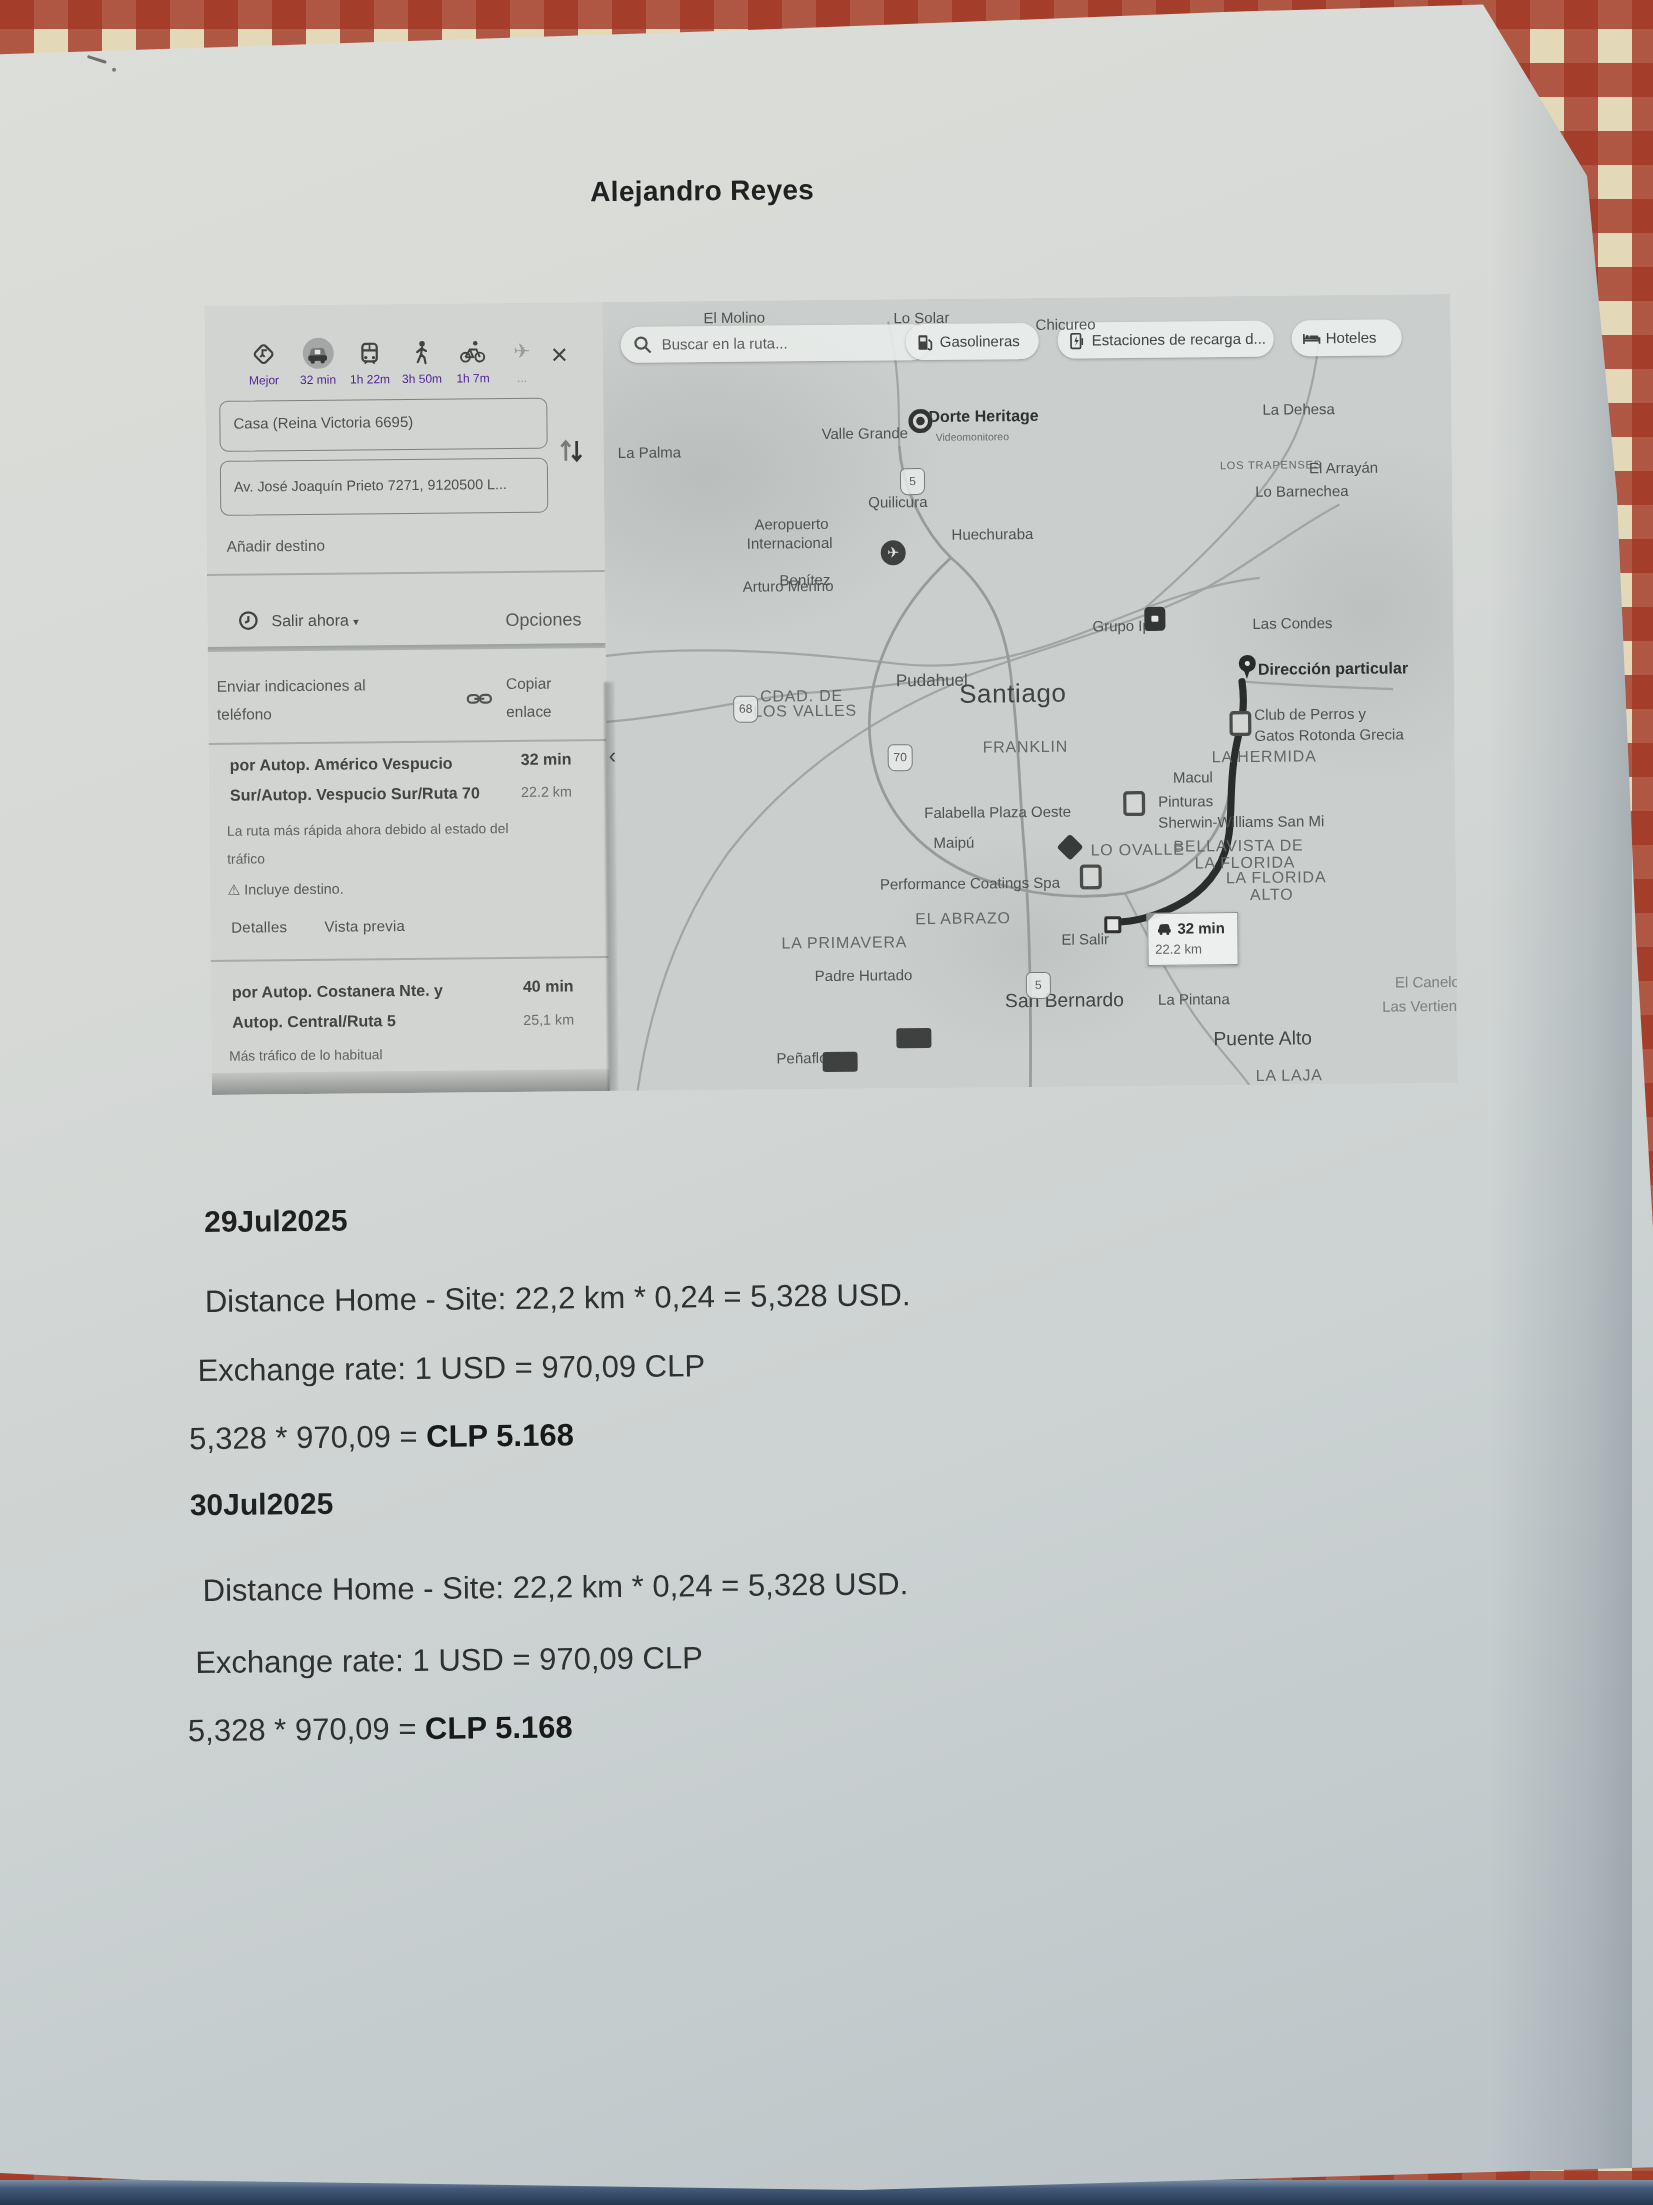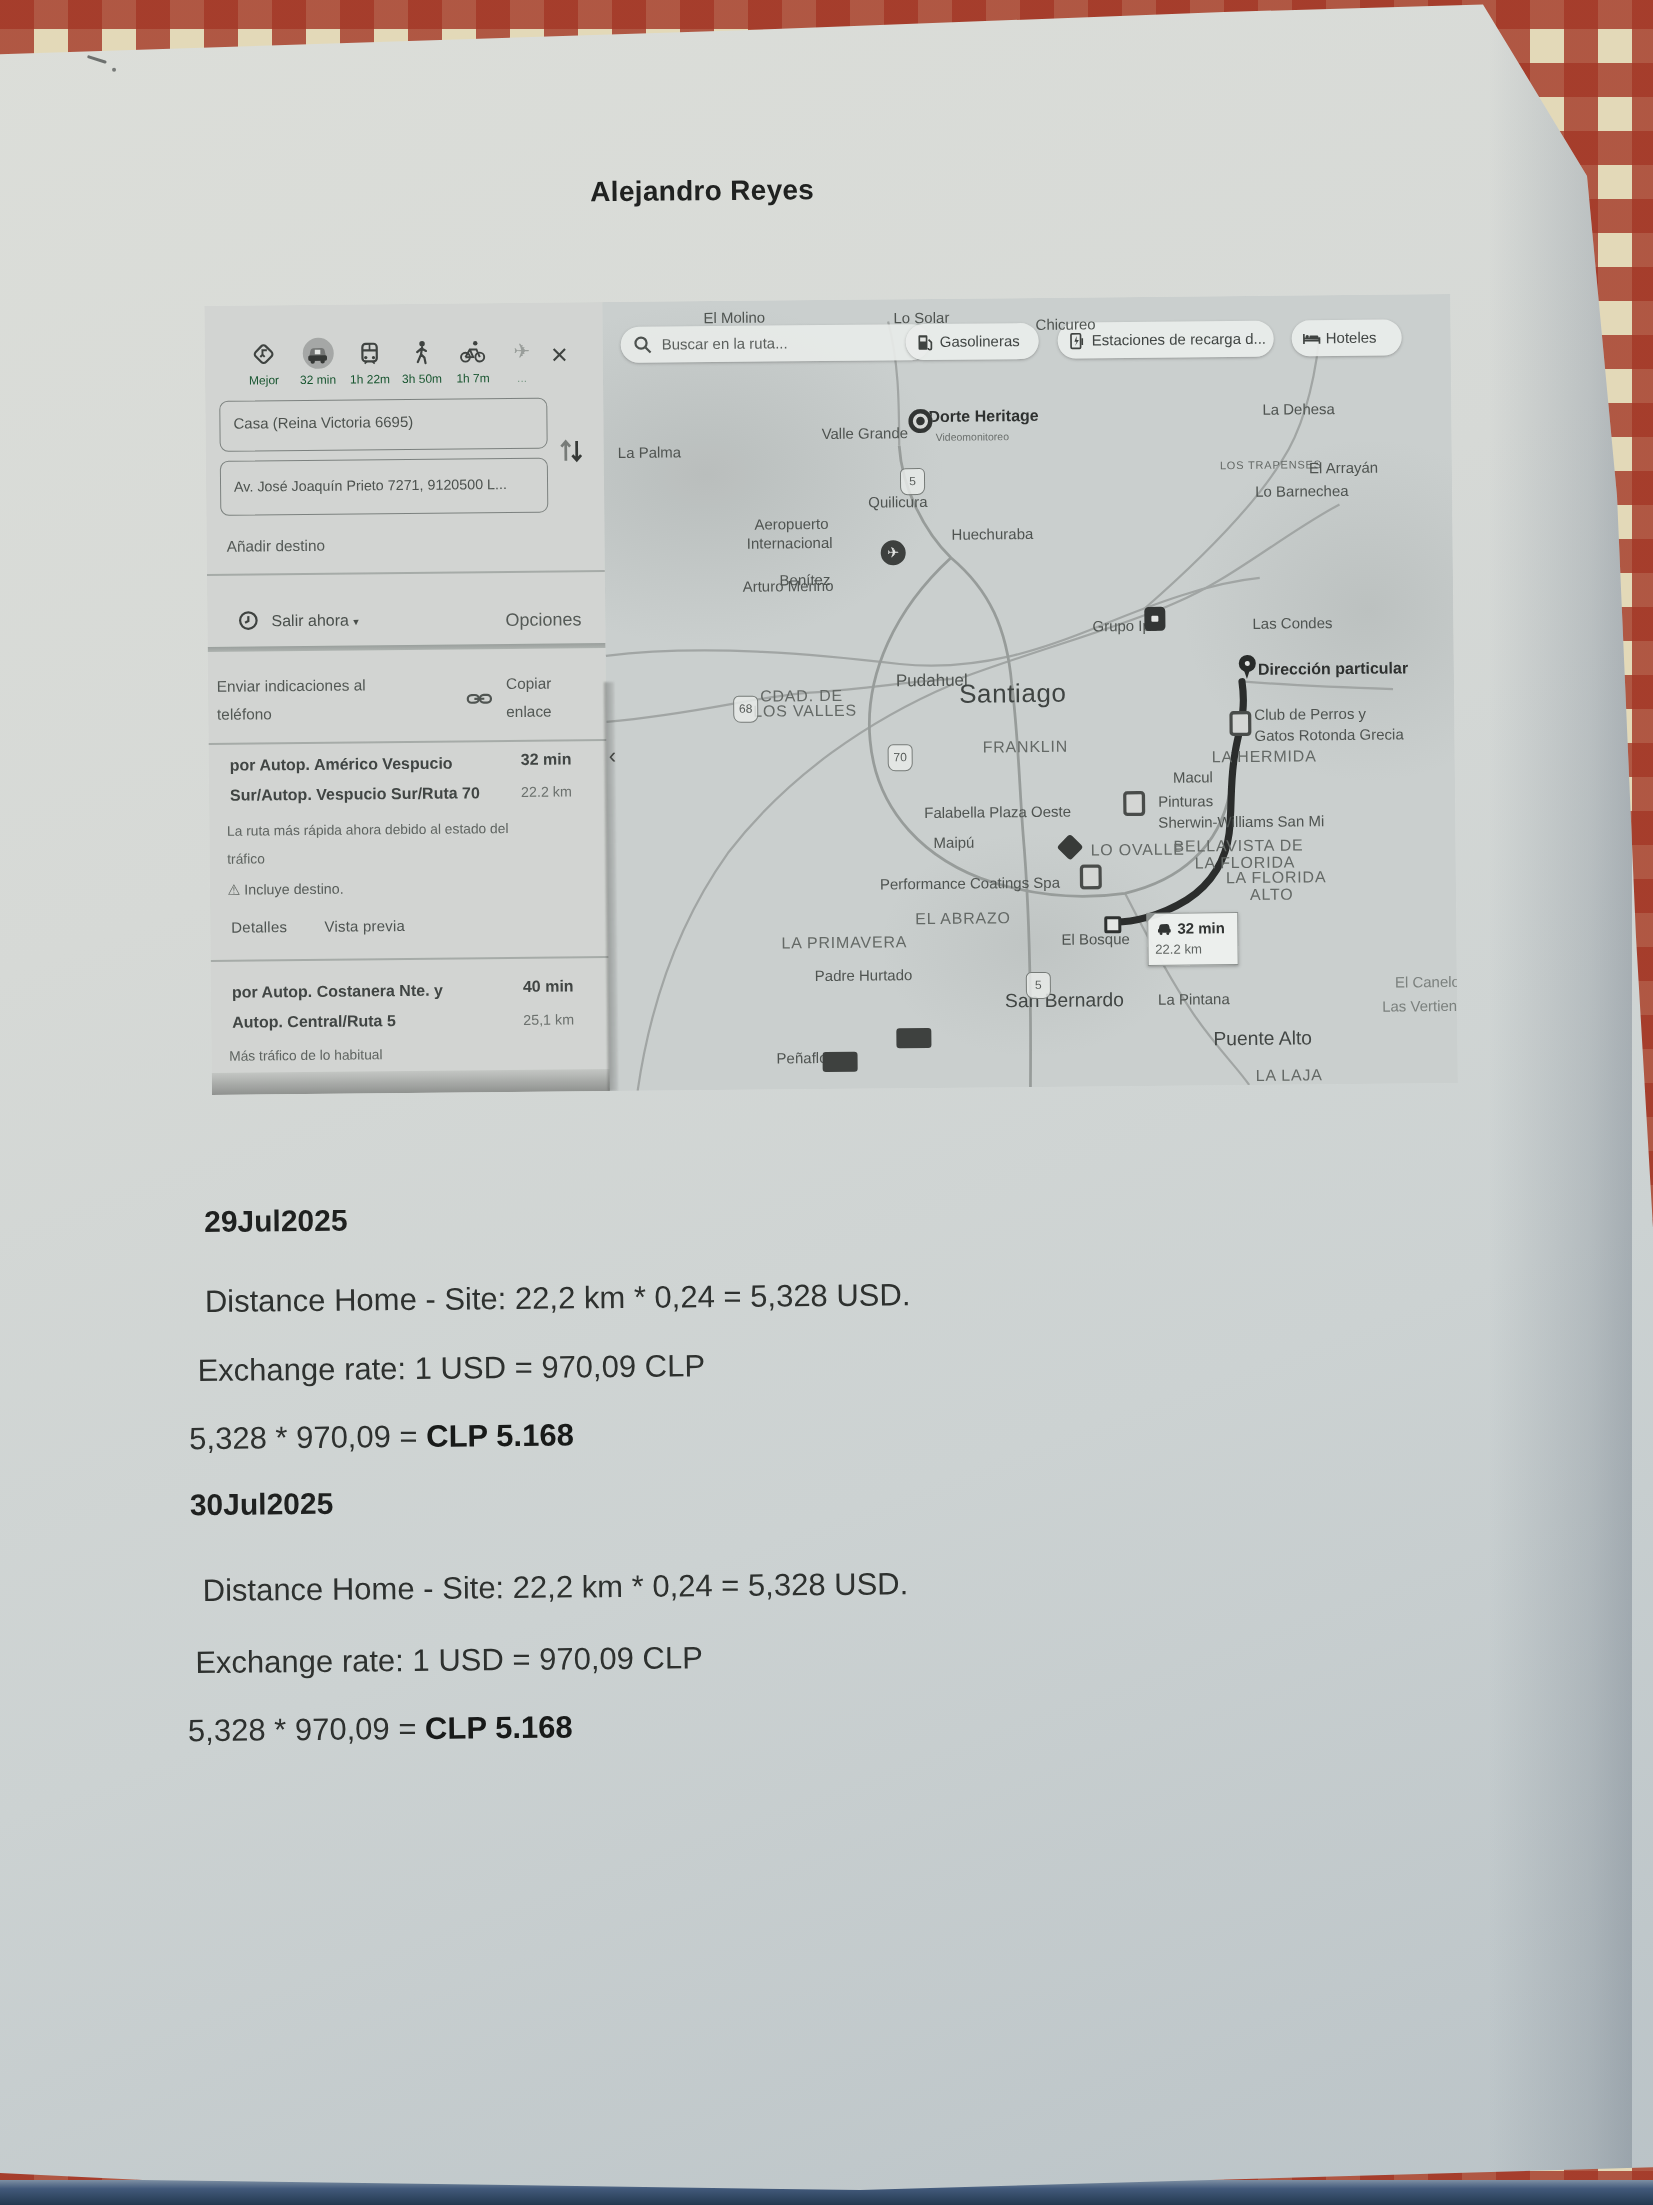--- a/index.html
+++ b/index.html
@@ -34,21 +34,21 @@
       radial-gradient(254px 187px at 50% 82%, rgba(118,124,122,.12), transparent 60%),
       #cdd2d1;}
   .panel-smudge{position:absolute;left:0;top:767px;width:398px;height:22px;background:linear-gradient(180deg,rgba(70,72,70,.10),rgba(60,62,60,.45));}
   .panel-streak{position:absolute;left:396px;top:380px;width:10px;height:409px;background:linear-gradient(90deg,rgba(60,62,60,.38),rgba(60,62,60,.10));filter:blur(1.1px);}
   .map-chevron{position:absolute;left:400px;top:441px;font-size:22px;color:#3f423f;}
 
   .modes{position:absolute;left:0;top:33px;width:398px;height:66px;}
   .mode{position:absolute;width:46px;height:65px;text-align:center;}
   .mode .mi{display:inline-block;width:31px;height:31px;line-height:31px;}
   .mode.sel .mi{background:rgba(110,114,112,.45);border-radius:50%;}
-  .mode .ml{display:block;margin-top:4.4px;font-size:12px;color:#14532d;}
+  .mode .ml{display:block;margin-top:4.4px;font-size:12px;color:#4c1d95;}
   .mode svg{vertical-align:middle;}
   .x-close{position:absolute;left:346px;top:36px;font-size:29px;color:#3c403e;}
 
   .inputbox{position:absolute;left:13.8px;width:326px;height:49px;border:1.7px solid #7c817f;border-radius:8.8px;}
   .inputbox .it{position:absolute;left:13.2px;top:13.2px;font-size:15px;color:#4b504d;white-space:nowrap;}
   .swap{position:absolute;left:351px;top:131px;}
   .add-dest{position:absolute;left:20px;top:232px;font-size:15.4px;color:#535855;}
   .pdiv{position:absolute;left:0;width:398px;height:1.7px;background:#a8adaa;}
   .pdiv.thick{height:5px;background:linear-gradient(180deg,#9aa09d,#b0b5b2);}
   .depart{position:absolute;left:30px;top:304px;font-size:16px;color:#474c49;}
@@ -356,21 +356,21 @@
           <div class="pl" style="left: 949px; top: 517px;">Sherwin-Williams San Mi</div>
           <div class="pl" style="left: 724px; top: 535px;">Maipú</div>
           <div class="pc tiny" style="left: 881px; top: 544px;">LO OVALLE</div>
           <div class="pc tiny" style="left: 964px; top: 541px;">BELLAVISTA DE</div>
           <div class="pc tiny" style="left: 985px; top: 558px;">LA FLORIDA</div>
           <div class="pl" style="left: 670px; top: 576px;">Performance Coatings Spa</div>
           <div class="pc tiny" style="left: 1016px; top: 573px;">LA FLORIDA</div>
           <div class="pc tiny" style="left: 1040px; top: 590px;">ALTO</div>
           <div class="pc tiny" style="left: 705px; top: 611px;">EL ABRAZO</div>
           <div class="pc tiny" style="left: 571px; top: 634px;">LA PRIMAVERA</div>
-          <div class="pl" style="left: 851px; top: 633px;">El Bosque</div>
+          <div class="pl" style="left: 851px; top: 633px;">El Salir</div>
           <div class="pl" style="left: 604px; top: 667px;">Padre Hurtado</div>
           <div class="pl city2" style="left: 794px; top: 692px;">San Bernardo</div>
           <div class="pl" style="left: 947px; top: 694px;">La Pintana</div>
           <div class="pl faint" style="left: 1184px; top: 679px;">El Canelo</div>
           <div class="pl faint" style="left: 1171px; top: 703px;">Las Vertientes</div>
           <div class="pl city2" style="left: 1002px; top: 732px;">Puente Alto</div>
           <div class="pc tiny" style="left: 1044px; top: 771px;">LA LAJA</div>
           <div class="pl" style="left: 565px; top: 749px;">Peñaflor</div>
           <div class="shield" style="left: 694px; top: 169px;">5</div>
           <div class="shield" style="left: 525px; top: 395px;">68</div>

